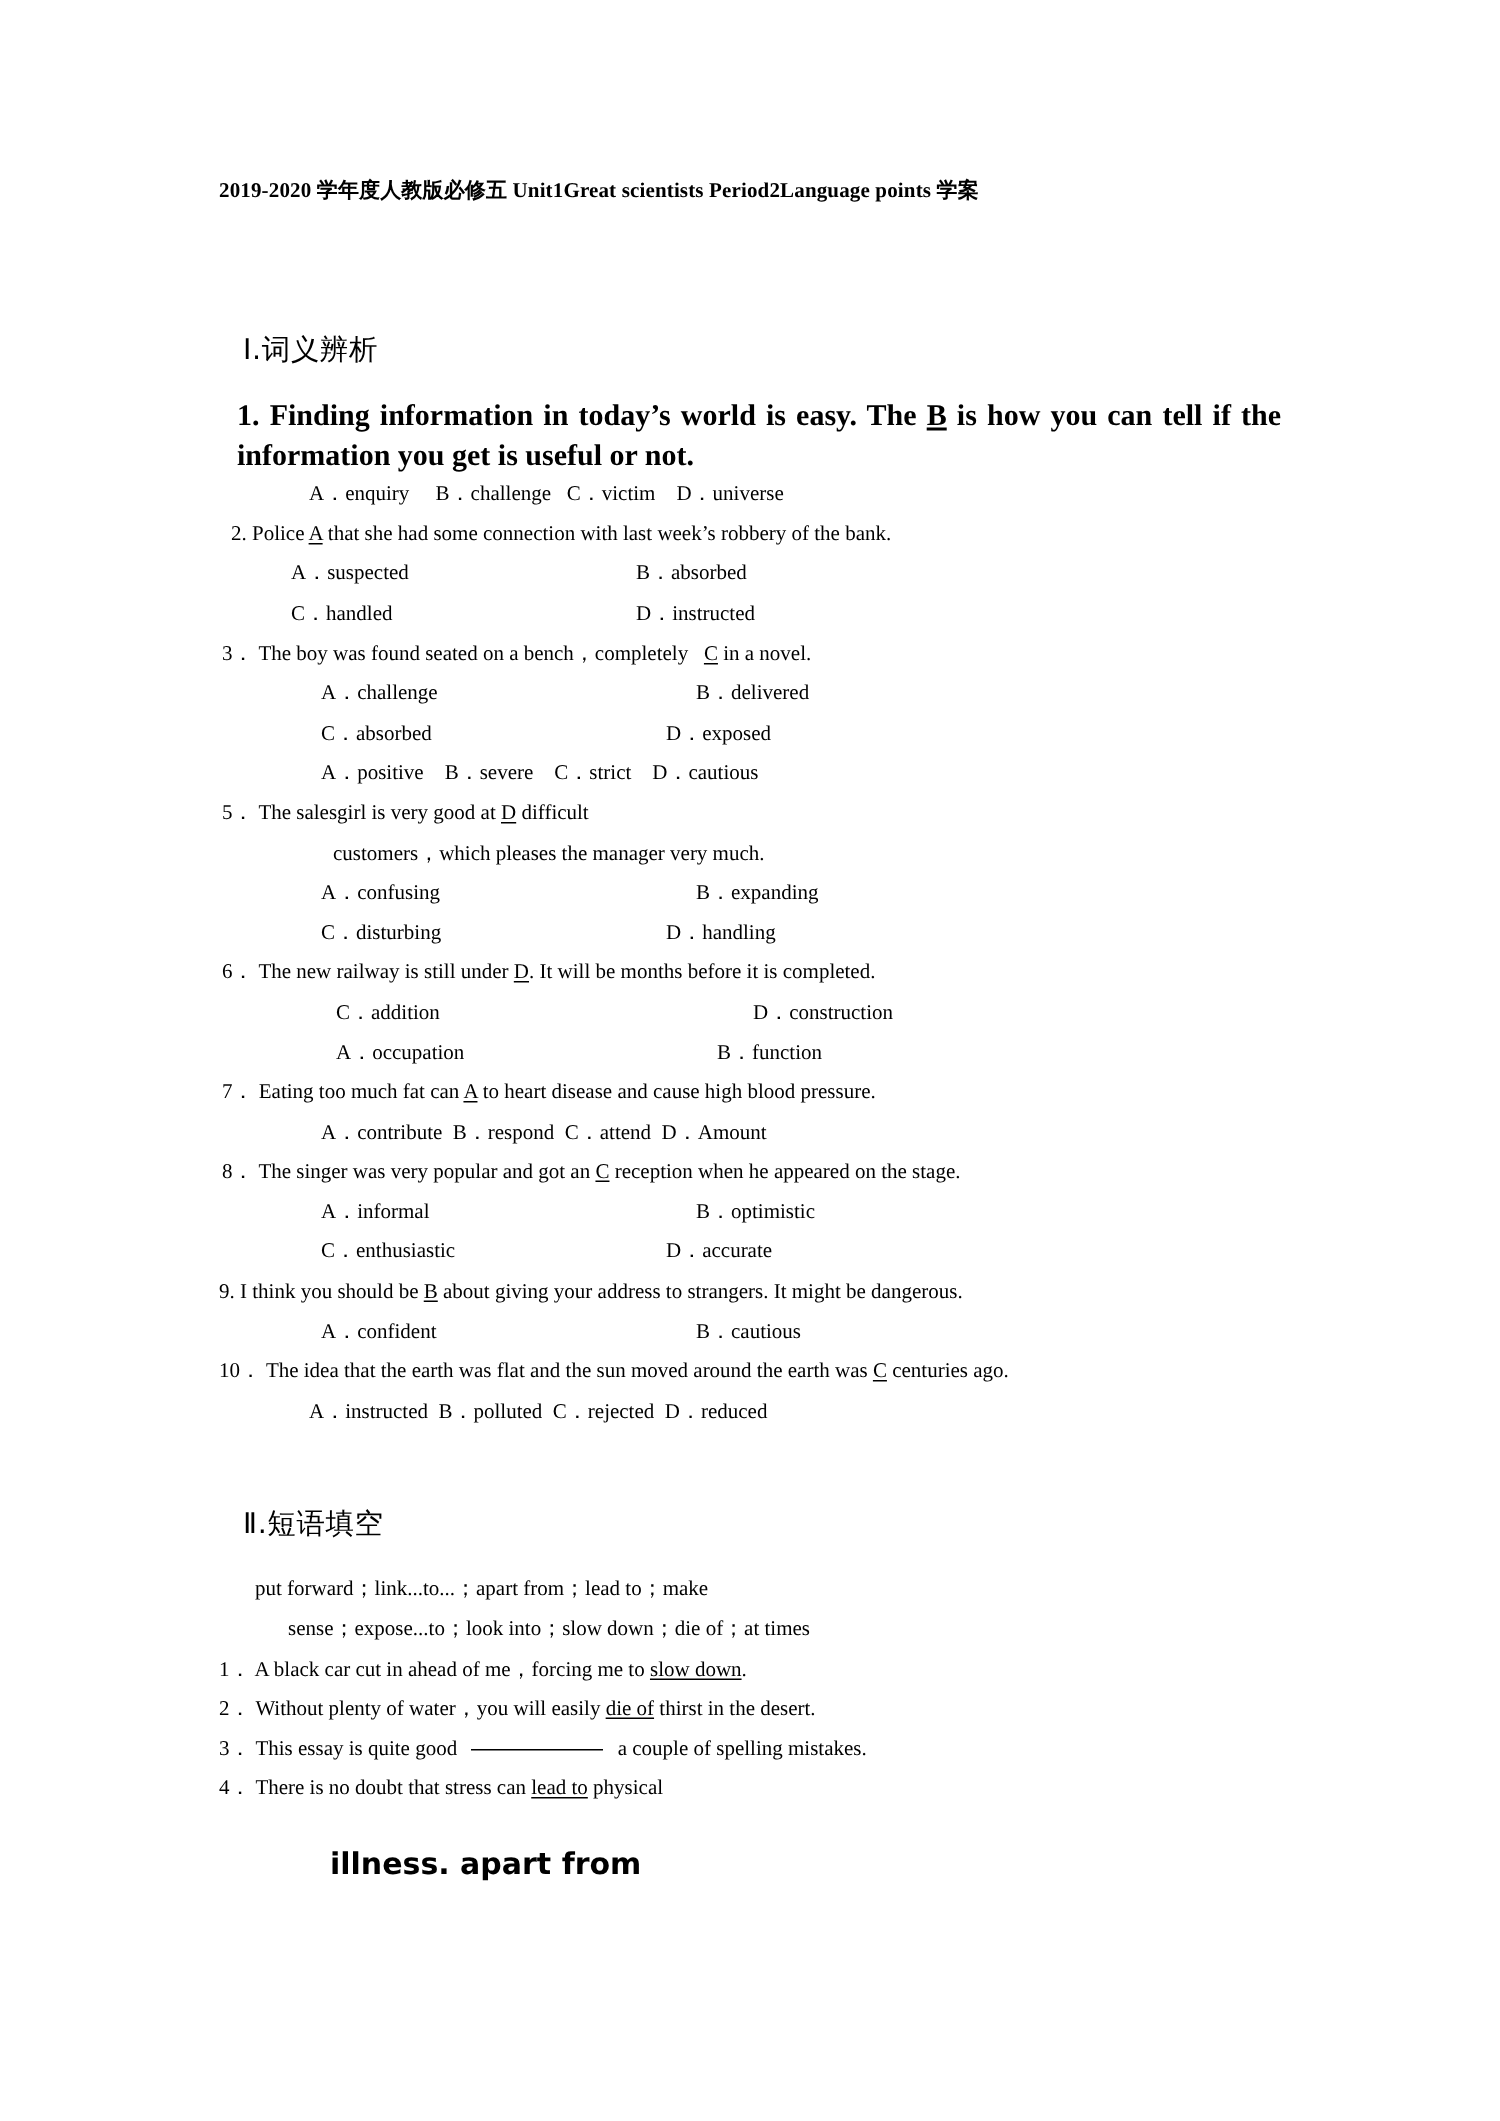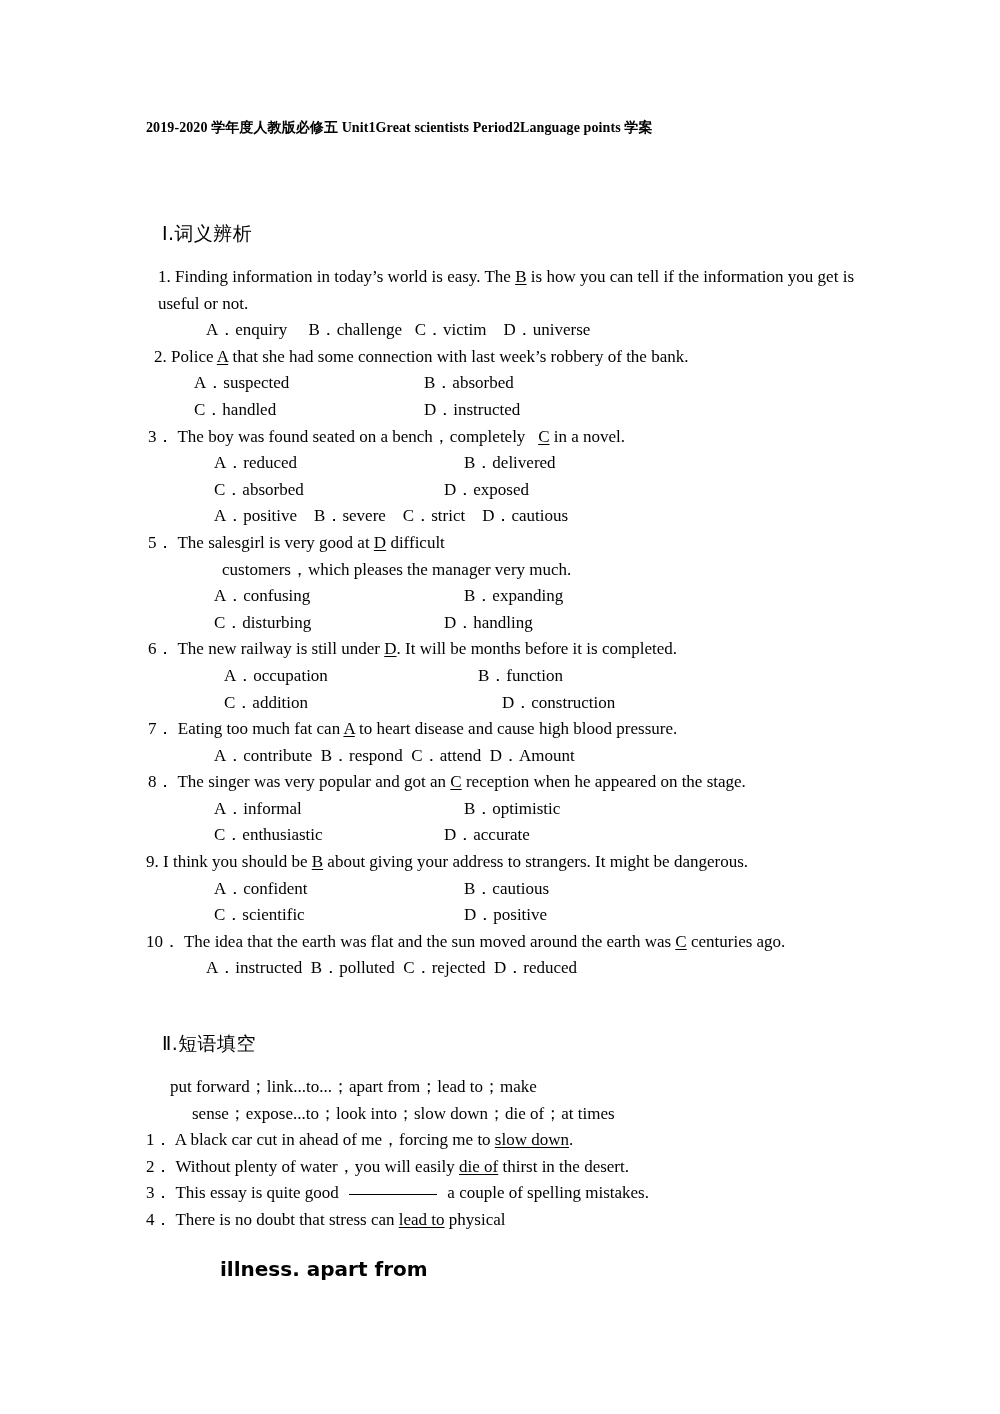--- a/index.html
+++ b/index.html
@@ -48,31 +48,32 @@
     line-height: 30px;
     margin: 16px;
     padding: 0;
     letter-spacing: 0.4px;
   }
   .sec1-wrap { margin-top: 76px; }
   .sec2-wrap { margin-top: 46px; }
 
   
   .qline {
-    font-size: 17px;
+    font-size: 14px;
     line-height: 26.6px;
     margin: 0;
     white-space: pre-wrap;
   }
   .q-justify {
     text-align: justify;
     text-align-last: left;
-    font-size: 17px;
+    font-size: 20px;
     line-height: 26.6px;
     margin: 0;
+    font-weight: bold;
   }
   .ans {
     text-decoration: underline;
     text-underline-offset: 1.5px;
   }
   u.phr {
     text-underline-offset: 1.5px;
   }
 
   
@@ -117,44 +118,43 @@
       <div class="section-heading">Ⅰ.词义辨析</div>
 
       <div class="q-justify i-num1"><span>1.</span> <span>Finding information in today’s world is easy. The </span><span class="ans">B</span><span> is how you can tell if the information you get   is useful or not.</span></div>
       <div class="qline i-opt-a">A．enquiry     B．challenge   C．victim    D．universe</div>
 
       <div class="qline i-num2"><span>2.</span> <span>Police </span><span class="ans">A</span><span> that she had some connection with last week’s robbery of the bank.</span></div>
       <div class="qline i-opt-b"><span style="display:inline-block;width:230px">A．suspected</span><span>B．absorbed</span></div>
       <div class="qline i-opt-b"><span style="display:inline-block;width:230px">C．handled</span><span>D．instructed</span></div>
 
       <div class="qline i-num3"><span>3．</span> <span>The boy was found seated on a bench，completely   </span><span class="ans">C</span><span> in a novel.</span></div>
-      <div class="qline i-opt-c"><span style="display:inline-block;width:250px">A．reduced</span><span>B．delivered</span></div>
+      <div class="qline i-opt-c"><span style="display:inline-block;width:250px">A．challenge</span><span>B．delivered</span></div>
       <div class="qline i-opt-c"><span style="display:inline-block;width:230px">C．absorbed</span><span>D．exposed</span></div>
 
       <div class="qline i-opt-c">A．positive    B．severe    C．strict    D．cautious</div>
 
       <div class="qline i-num3"><span>5．</span> <span>The salesgirl is very good at </span><span class="ans">D</span><span> difficult</span></div>
       <div class="qline i-cont">customers，which pleases the manager very much.</div>
       <div class="qline i-opt-c"><span style="display:inline-block;width:250px">A．confusing</span><span>B．expanding</span></div>
       <div class="qline i-opt-c"><span style="display:inline-block;width:230px">C．disturbing</span><span>D．handling</span></div>
 
       <div class="qline i-num3"><span>6．</span> <span>The new railway is still under </span><span class="ans">D</span><span>. It will be months before it is completed.</span></div>
+      <div class="qline i-opt-d"><span style="display:inline-block;width:278px">C．addition</span><span>D．construction</span></div>
       <div class="qline i-opt-d"><span style="display:inline-block;width:254px">A．occupation</span><span>B．function</span></div>
-      <div class="qline i-opt-d"><span style="display:inline-block;width:278px">C．addition</span><span>D．construction</span></div>
 
       <div class="qline i-num3"><span>7．</span> <span>Eating too much fat can </span><span class="ans">A</span><span> to heart disease and cause high blood pressure.</span></div>
       <div class="qline i-opt-c">A．contribute  B．respond  C．attend  D．Amount</div>
 
       <div class="qline i-num3"><span>8．</span> <span>The singer was very popular and got an </span><span class="ans">C</span><span> reception when he appeared on the stage.</span></div>
       <div class="qline i-opt-c"><span style="display:inline-block;width:250px">A．informal</span><span>B．optimistic</span></div>
       <div class="qline i-opt-c"><span style="display:inline-block;width:230px">C．enthusiastic</span><span>D．accurate</span></div>
 
       <div class="qline" style="padding-left:0px"><span>9.</span> <span>I think you should be </span><span class="ans">B</span><span> about giving your address to strangers. It might be dangerous.</span></div>
       <div class="qline i-opt-c"><span style="display:inline-block;width:250px">A．confident</span><span>B．cautious</span></div>
-      <div class="qline i-opt-c"><span style="display:inline-block;width:250px">C．scientific</span><span>D．positive</span></div>
 
       <div class="qline" style="padding-left:0px"><span>10．</span> <span>The idea that the earth was flat and the sun moved around the earth was </span><span class="ans">C</span><span> centuries ago.</span></div>
       <div class="qline i-opt-a">A．instructed  B．polluted  C．rejected  D．reduced</div>
     </div>
 
     <div class="sec2-wrap">
       <div class="section-heading">Ⅱ.短语填空</div>
 
       <div class="qline i-bank1">put forward；link...to...；apart from；lead to；make</div>
       <div class="qline i-bank2">sense；expose...to；look into；slow down；die of；at times</div>

